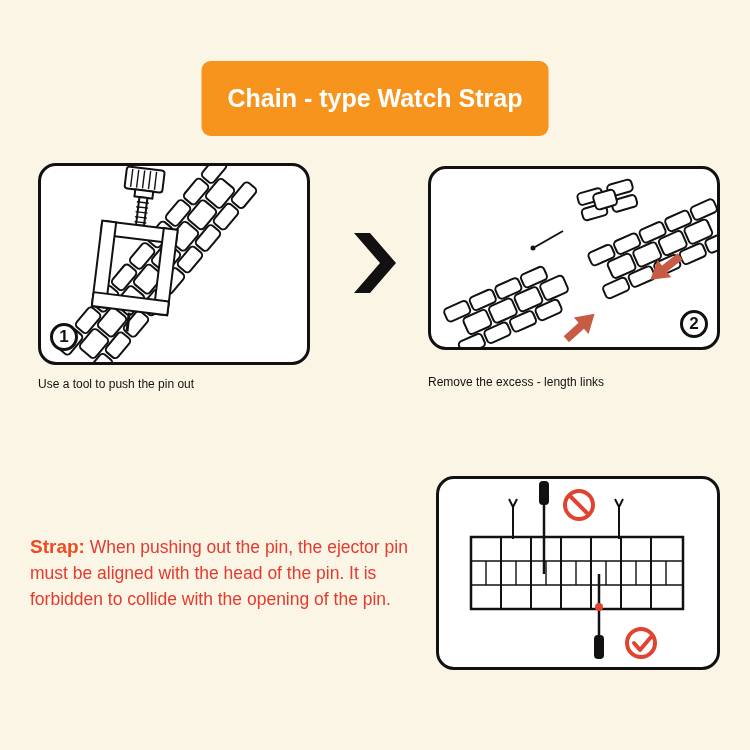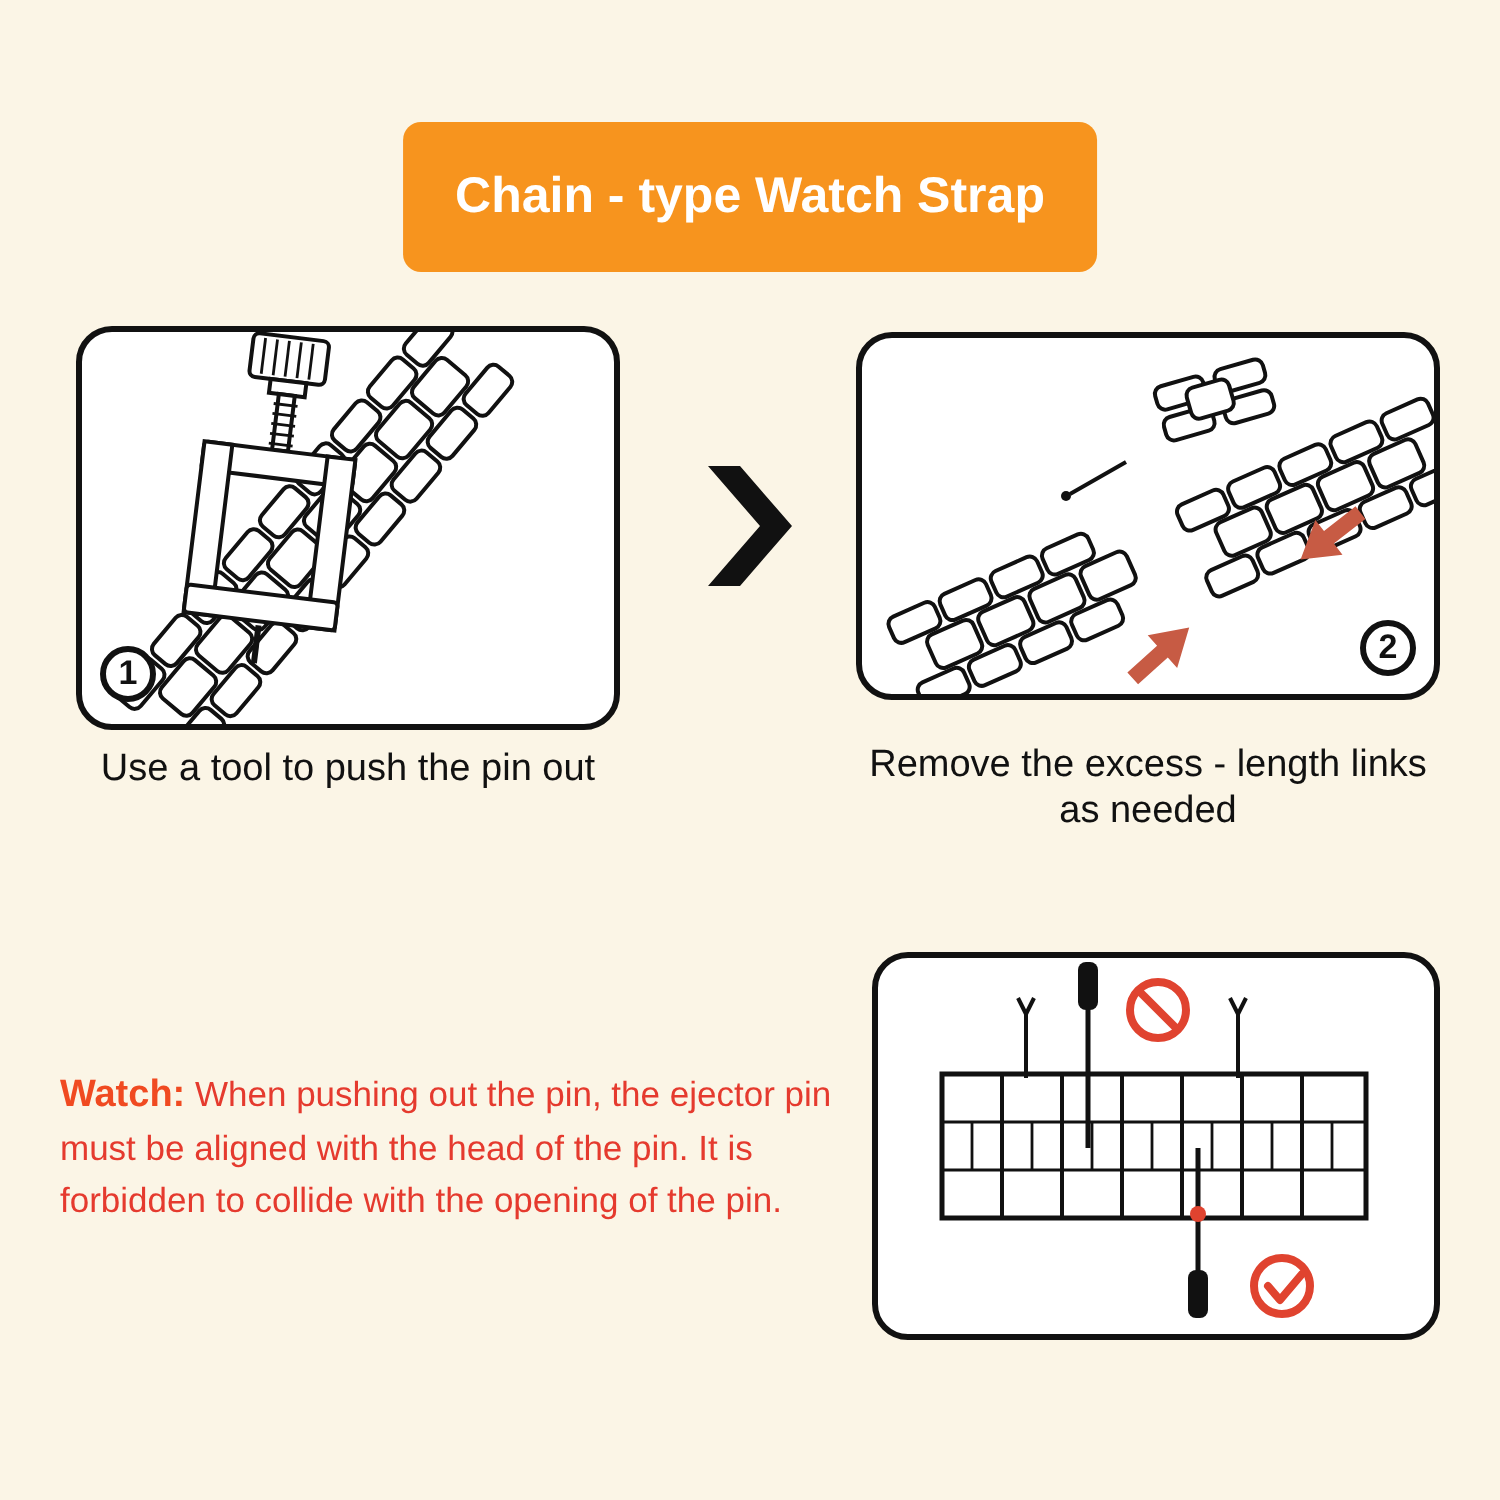--- a/index.html
+++ b/index.html
@@ -37,21 +37,21 @@
   .panel svg{position:absolute;left:0;top:0;}
   .badge{
     position:absolute;width:28px;height:28px;border:3px solid var(--line);
     border-radius:50%;background:var(--panel-bg);
     display:flex;align-items:center;justify-content:center;
     font-weight:bold;font-size:17px;color:var(--line);z-index:2;
   }
   #badge1{left:9px;bottom:11px;}
   #badge2{right:9px;bottom:9px;}
   .chevron{position:absolute;left:352px;top:231px;width:46px;height:64px;}
-  .caption{position:absolute;text-align:center;color:var(--line);font-size:19px;line-height:23px;}
+  .caption{position:absolute;color:var(--line);font-size:12px;line-height:23px;}
   #caption1{left:38px;top:373px;width:272px;}
   #caption2{left:428px;top:371px;width:292px;}
   .note{
     position:absolute;left:30px;top:534px;width:420px;
     color:var(--note-text);font-size:17.5px;line-height:26px;
   }
   .note-label{color:var(--note-label);font-weight:bold;font-size:19px;}
 </style>
 </head>
 <body>
@@ -184,25 +184,24 @@
     </g>
   </svg>
   <div class="badge" id="badge2">
     <span>2</span>
   </div>
 </div>
 
 <div class="caption" id="caption1">Use a tool to push the pin out</div>
 <div class="caption" id="caption2">
   <div>Remove the excess - length links</div>
-  <div>as needed</div>
 </div>
 
 <div class="note">
-  <span class="note-label">Watch:</span><span> When pushing out the pin, the ejector pin must be aligned with the head of the pin. It is forbidden to collide with the opening of the pin.</span>
+  <span class="note-label">Strap:</span><span> When pushing out the pin, the ejector pin must be aligned with the head of the pin. It is forbidden to collide with the opening of the pin.</span>
 </div>
 
 <div class="panel" id="panel3">
   <svg width="278" height="188" viewBox="0 0 278 188">
 
     <g stroke="var(--line,#111)" fill="none">
       <rect x="32" y="58" width="212" height="72" stroke-width="2.5"></rect>
       <g stroke-width="2">
         <line x1="62" y1="58" x2="62" y2="130"></line>
           <line x1="92" y1="58" x2="92" y2="130"></line>

